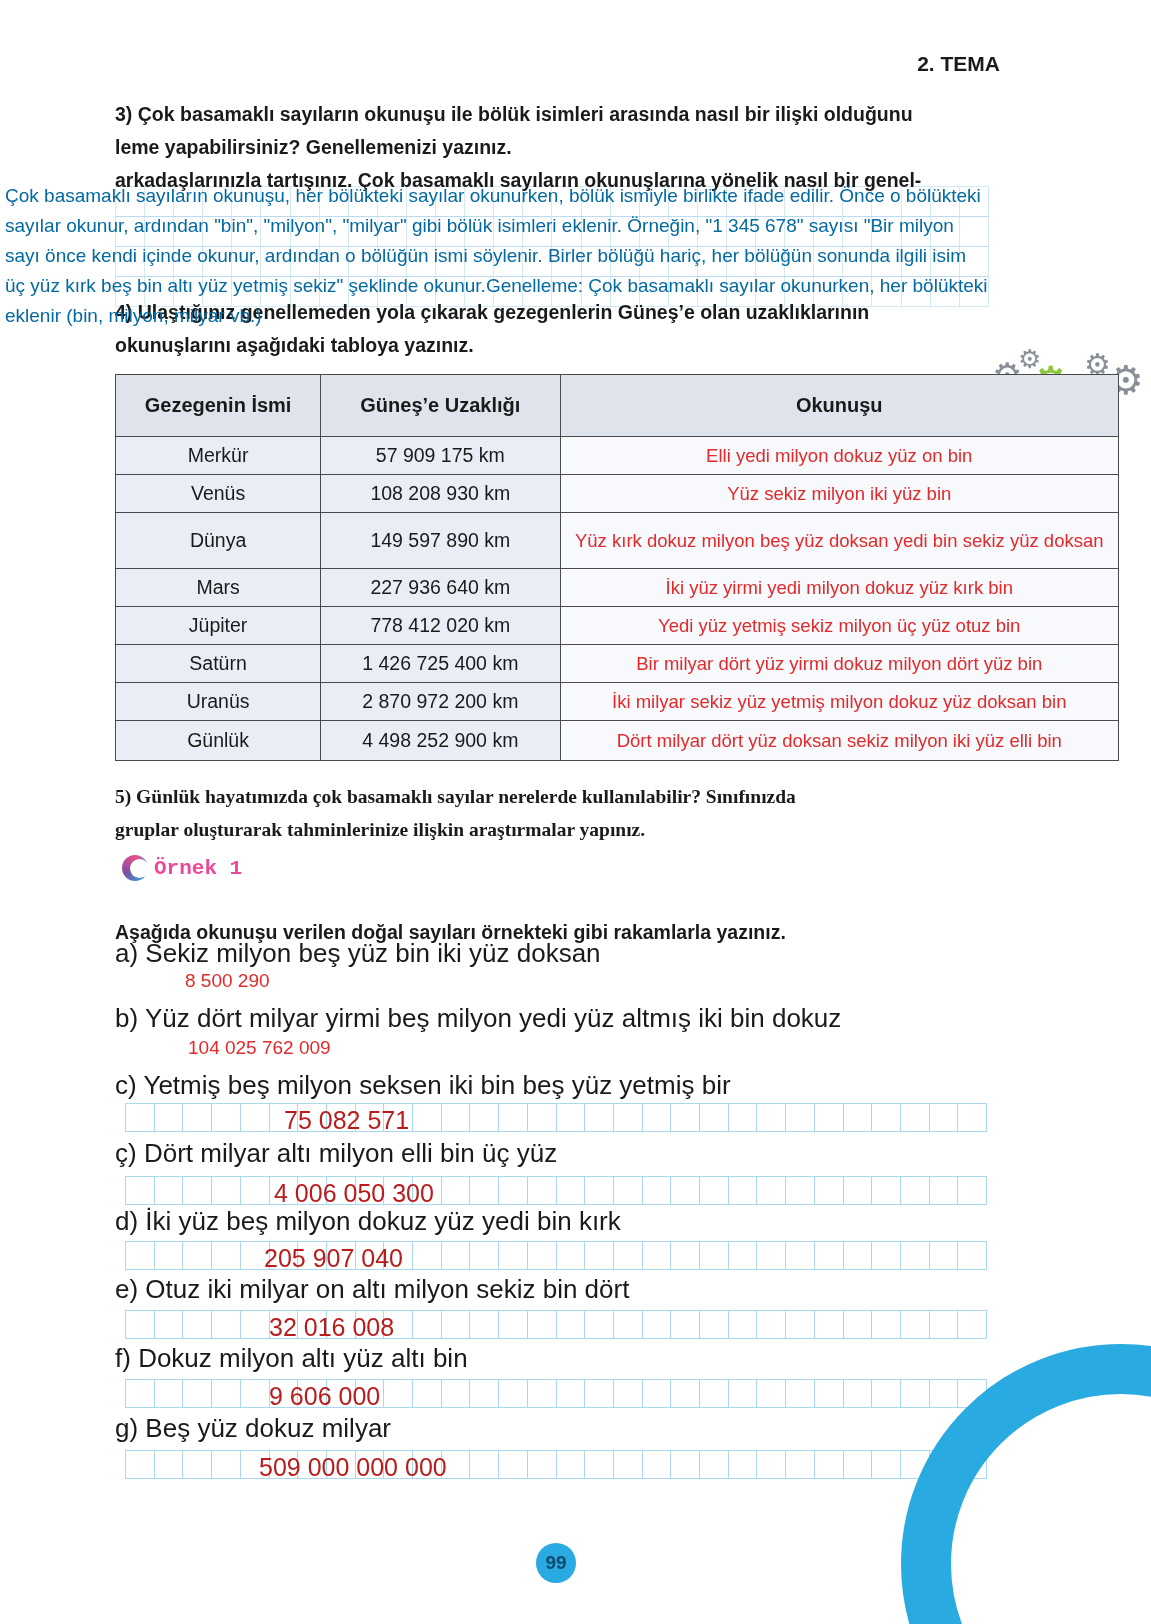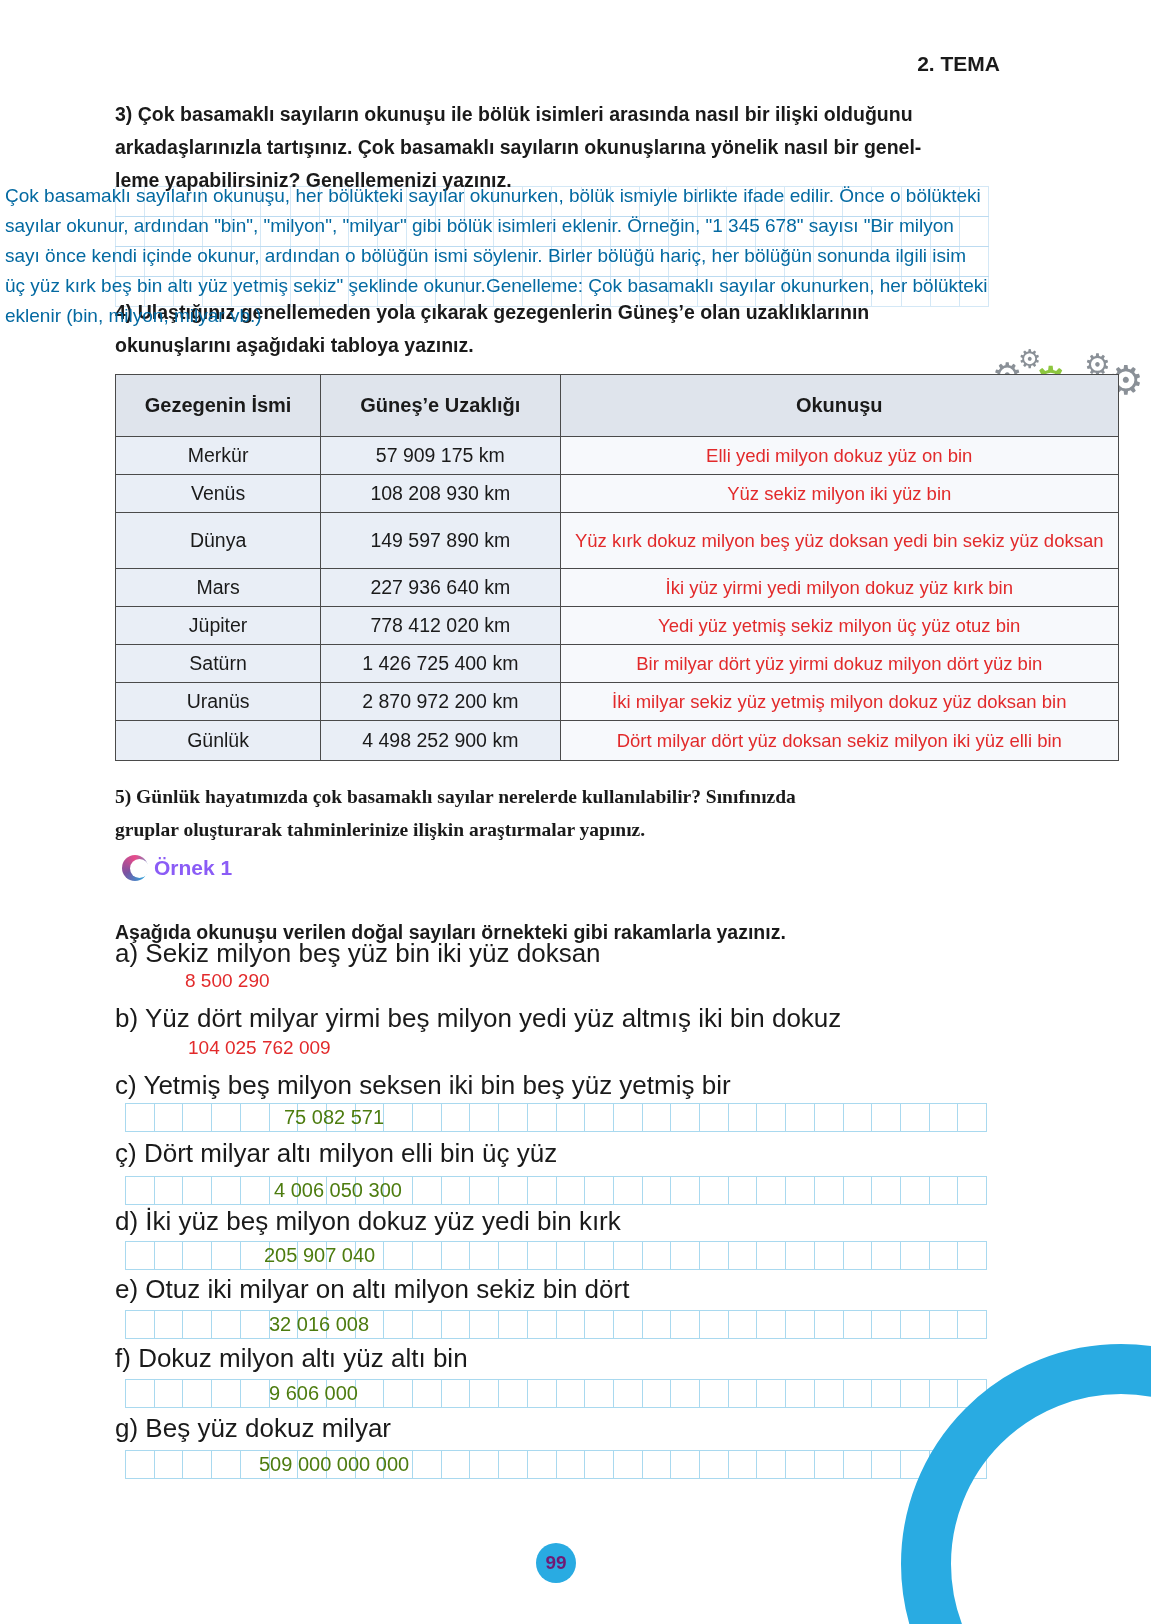--- a/index.html
+++ b/index.html
@@ -14,21 +14,21 @@
   .q4{top:296px;}
   .q5{top:780px;font-family:Liberation Serif, serif;}
 
   
   .red-par{left:5px;top:181px;width:1142px;font-size:19px;line-height:30px;color:#0369a1;z-index:4;}
 
   
   .grid-strip{display:flex;height:27px;width:860px;left:125px;border:1px solid #a9d9ef;background:#fff;z-index:1;}
   .grid-strip i{flex:1;border-right:1px solid #a9d9ef;}
   .grid-strip i:last-child{border-right:none;}
-  .grid-strip .strip-answer{position:absolute;top:2px;color:#4d7c0f;font-size:20px;white-space:nowrap;z-index:2;}
+  .grid-strip .strip-answer{position:absolute;top:2px;color:#b91c1c;font-size:25px;white-space:nowrap;z-index:2;}
   .faint{left:115px;width:872px;height:29px;border-color:rgba(160,205,235,.45);background:transparent;z-index:0;}
   .faint i{border-right:1px solid rgba(160,205,235,.45);}
 
   
   .ptable{left:115px;top:374px;width:1004px;border-collapse:collapse;z-index:2;position:absolute;
           font-size:19.5px;background:#fff;padding-left:39px;}
   .ptable th,.ptable td{border:1px solid #4a4a4a;text-align:center;vertical-align:middle;padding:2px 6px;}
   .ptable th{background:#dfe4ec;font-weight:bold;font-size:20px;}
   .c-name,.c-dist{background:#e9eef6;}
   .c-read{background:#f7f9fc;color:#e22a2b;font-size:18.5px;}
@@ -41,29 +41,29 @@
   .g2{left:26px;top:0;font-size:26px;}
   .g3{left:38px;top:14px;font-size:46px;color:#8dc63f;}
   .g4{left:92px;top:4px;font-size:30px;}
   .g5{left:116px;top:14px;font-size:40px;}
 
   
   .ornek{left:122px;top:855px;display:flex;align-items:center;gap:6px;z-index:2;}
   .swirl{width:26px;height:26px;border-radius:50%;position:relative;display:inline-block;
          background:conic-gradient(#e84b8a,#29abe2,#7a52a1,#e84b8a);}
   .swirl::after{content:"";position:absolute;left:8px;top:4px;width:19px;height:19px;border-radius:50%;background:#fff;}
-  .ornek-title{color:#8b5cf6;font-size:21px;font-weight:bold;}
+  .ornek-title{color:#ec4899;font-size:21px;font-weight:bold;font-family:Liberation Mono, monospace;}
   .instruction{left:115px;top:921px;width:905px;font-size:19.5px;font-weight:bold;z-index:2;}
 
   
   .item{left:115px;width:905px;font-size:26px;z-index:2;}
   .red-answer{color:#e22a2b;font-size:19px;z-index:2;}
 
   
-  .pagenum{left:536px;top:1543px;width:40px;height:40px;border-radius:50%;background:#29abe2;color:#701a75;
+  .pagenum{left:536px;top:1543px;width:40px;height:40px;border-radius:50%;background:#29abe2;color:#0c4a6e;
            font-weight:bold;display:flex;align-items:center;justify-content:center;font-size:19px;z-index:3;}
   .ring{width:340px;height:340px;border:50px solid #29abe2;border-radius:50%;right:-190px;bottom:-160px;z-index:1;}
 </style>
 </head>
 <body>
 
 <div class="page">
 
   <div class="abs tema">2. TEMA</div>
 
@@ -191,22 +191,22 @@
       <i></i>
       <i></i>
       <i></i>
       <i></i>
       <i></i>
       <i></i>
     </div>
 
   <div class="abs qblock q3">
     <div>3) Çok basamaklı sayıların okunuşu ile bölük isimleri arasında nasıl bir ilişki olduğunu</div>
+    <div>leme yapabilirsiniz? Genellemenizi yazınız.</div>
     <div>arkadaşlarınızla tartışınız. Çok basamaklı sayıların okunuşlarına yönelik nasıl bir genel-</div>
-    <div>leme yapabilirsiniz? Genellemenizi yazınız.</div>
   </div>
 
   <div class="abs red-par">
     <div>Çok basamaklı sayıların okunuşu, her bölükteki sayılar okunurken, bölük ismiyle birlikte ifade edilir. Önce o bölükteki</div>
     <div>sayılar okunur, ardından "bin", "milyon", "milyar" gibi bölük isimleri eklenir. Örneğin, "1 345 678" sayısı "Bir milyon</div>
     <div>sayı önce kendi içinde okunur, ardından o bölüğün ismi söylenir. Birler bölüğü hariç, her bölüğün sonunda ilgili isim</div>
     <div>üç yüz kırk beş bin altı yüz yetmiş sekiz" şeklinde okunur.Genelleme: Çok basamaklı sayılar okunurken, her bölükteki</div>
     <div>eklenir (bin, milyon, milyar vb.)</div>
   </div>
 

